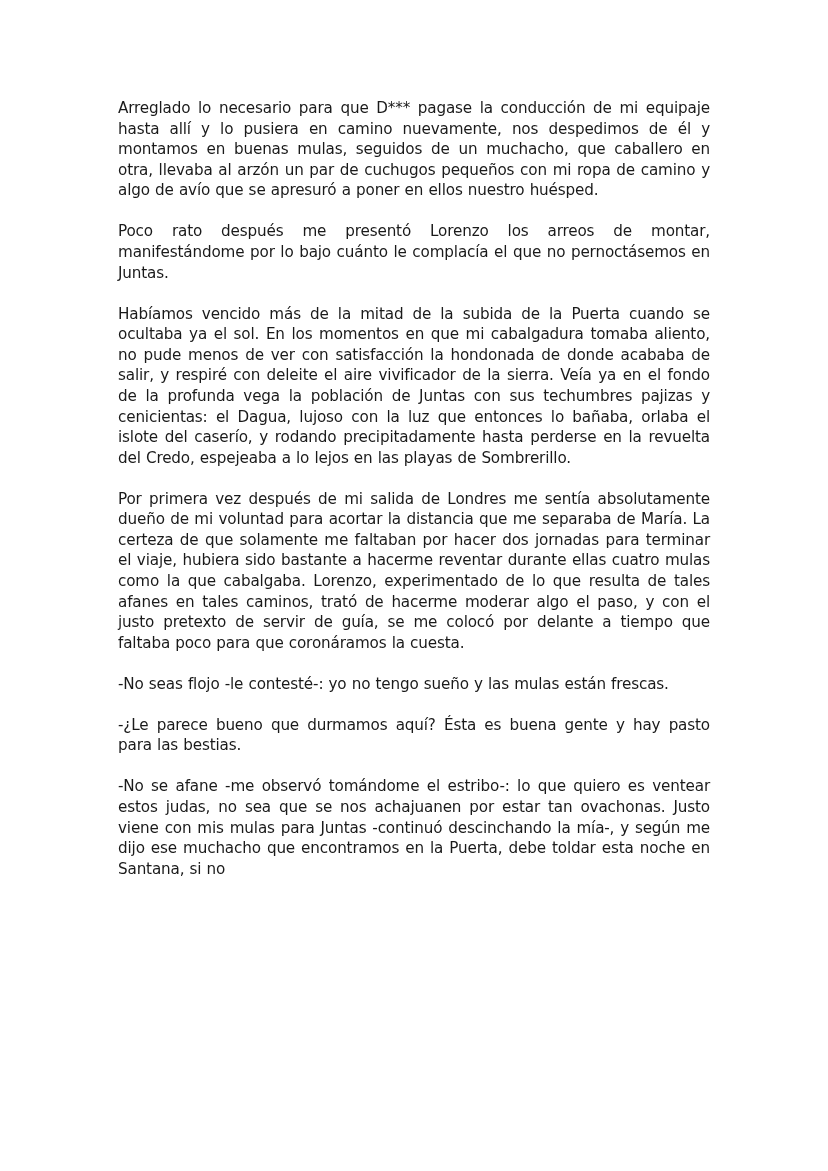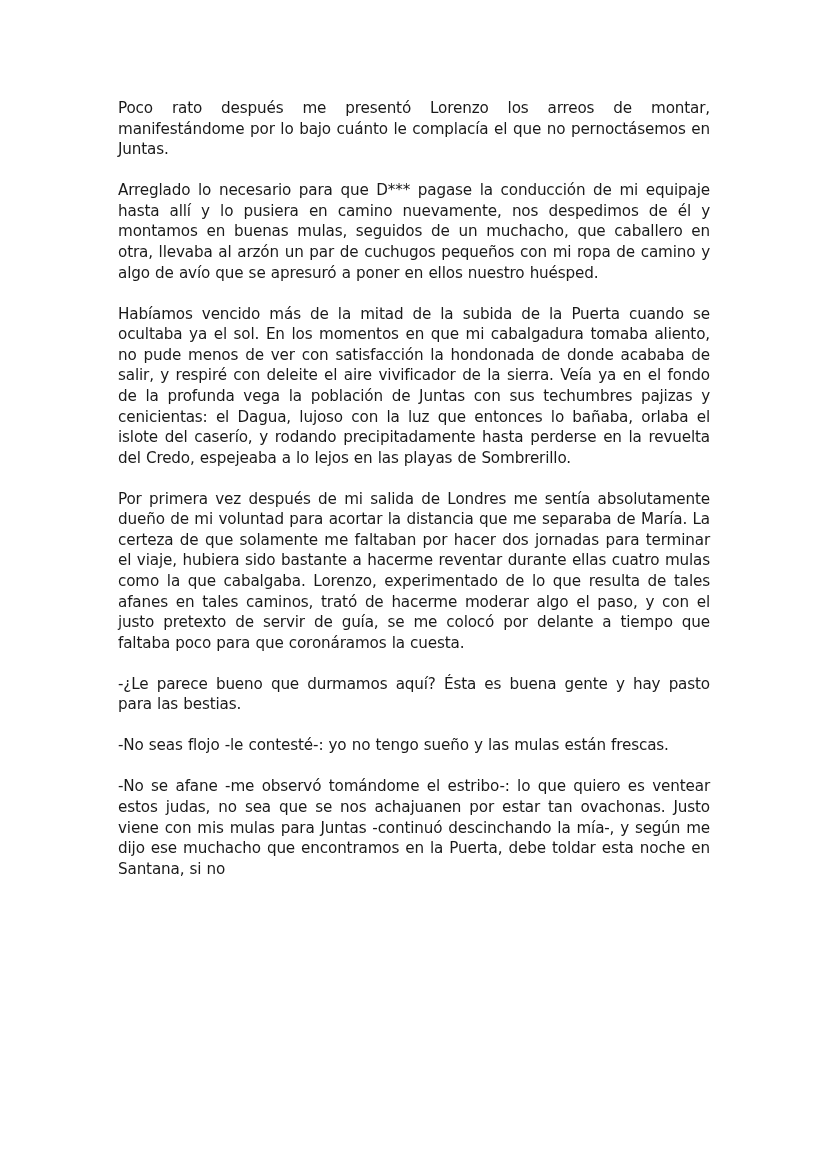--- a/index.html
+++ b/index.html
@@ -29,20 +29,20 @@
       margin: 0 0 20.4px 0;
       text-align: justify;
       text-align-last: left;
       hyphens: none;
     }
   </style>
 </head>
 <body>
 
 <div class="page">
+  <p class="para">Arreglado lo necesario para que D*** pagase la conducción de mi equipaje hasta allí y lo pusiera en camino nuevamente, nos despedimos de él y montamos en buenas mulas, seguidos de un muchacho, que caballero en otra, llevaba al arzón un par de cuchugos pequeños con mi ropa de camino y algo de avío que se apresuró a poner en ellos nuestro huésped.</p>
   <p class="para">Poco rato después me presentó Lorenzo los arreos de montar, manifestándome por lo bajo cuánto le complacía el que no pernoctásemos en Juntas.</p>
-  <p class="para">Arreglado lo necesario para que D*** pagase la conducción de mi equipaje hasta allí y lo pusiera en camino nuevamente, nos despedimos de él y montamos en buenas mulas, seguidos de un muchacho, que caballero en otra, llevaba al arzón un par de cuchugos pequeños con mi ropa de camino y algo de avío que se apresuró a poner en ellos nuestro huésped.</p>
   <p class="para">Habíamos vencido más de la mitad de la subida de la Puerta cuando se ocultaba ya el sol. En los momentos en que mi cabalgadura tomaba aliento, no pude menos de ver con satisfacción la hondonada de donde acababa de salir, y respiré con deleite el aire vivificador de la sierra. Veía ya en el fondo de la profunda vega la población de Juntas con sus techumbres pajizas y cenicientas: el Dagua, lujoso con la luz que entonces lo bañaba, orlaba el islote del caserío, y rodando precipitadamente hasta perderse en la revuelta del Credo, espejeaba a lo lejos en las playas de Sombrerillo.</p>
   <p class="para">Por primera vez después de mi salida de Londres me sentía absolutamente dueño de mi voluntad para acortar la distancia que me separaba de María. La certeza de que solamente me faltaban por hacer dos jornadas para terminar el viaje, hubiera sido bastante a hacerme reventar durante ellas cuatro mulas como la que cabalgaba. Lorenzo, experimentado de lo que resulta de tales afanes en tales caminos, trató de hacerme moderar algo el paso, y con el justo pretexto de servir de guía, se me colocó por delante a tiempo que faltaba poco para que coronáramos la cuesta.</p>
+  <p class="para">-No seas flojo -le contesté-: yo no tengo sueño y las mulas están frescas.</p>
   <p class="para">-¿Le parece bueno que durmamos aquí? Ésta es buena gente y hay pasto para las bestias.</p>
-  <p class="para">-No seas flojo -le contesté-: yo no tengo sueño y las mulas están frescas.</p>
   <p class="para">-No se afane -me observó tomándome el estribo-: lo que quiero es ventear estos judas, no sea que se nos achajuanen por estar tan ovachonas. Justo viene con mis mulas para Juntas -continuó descinchando la mía-, y según me dijo ese muchacho que encontramos en la Puerta, debe toldar esta noche en Santana, si no</p>
 </div>
 
 </body></html>

